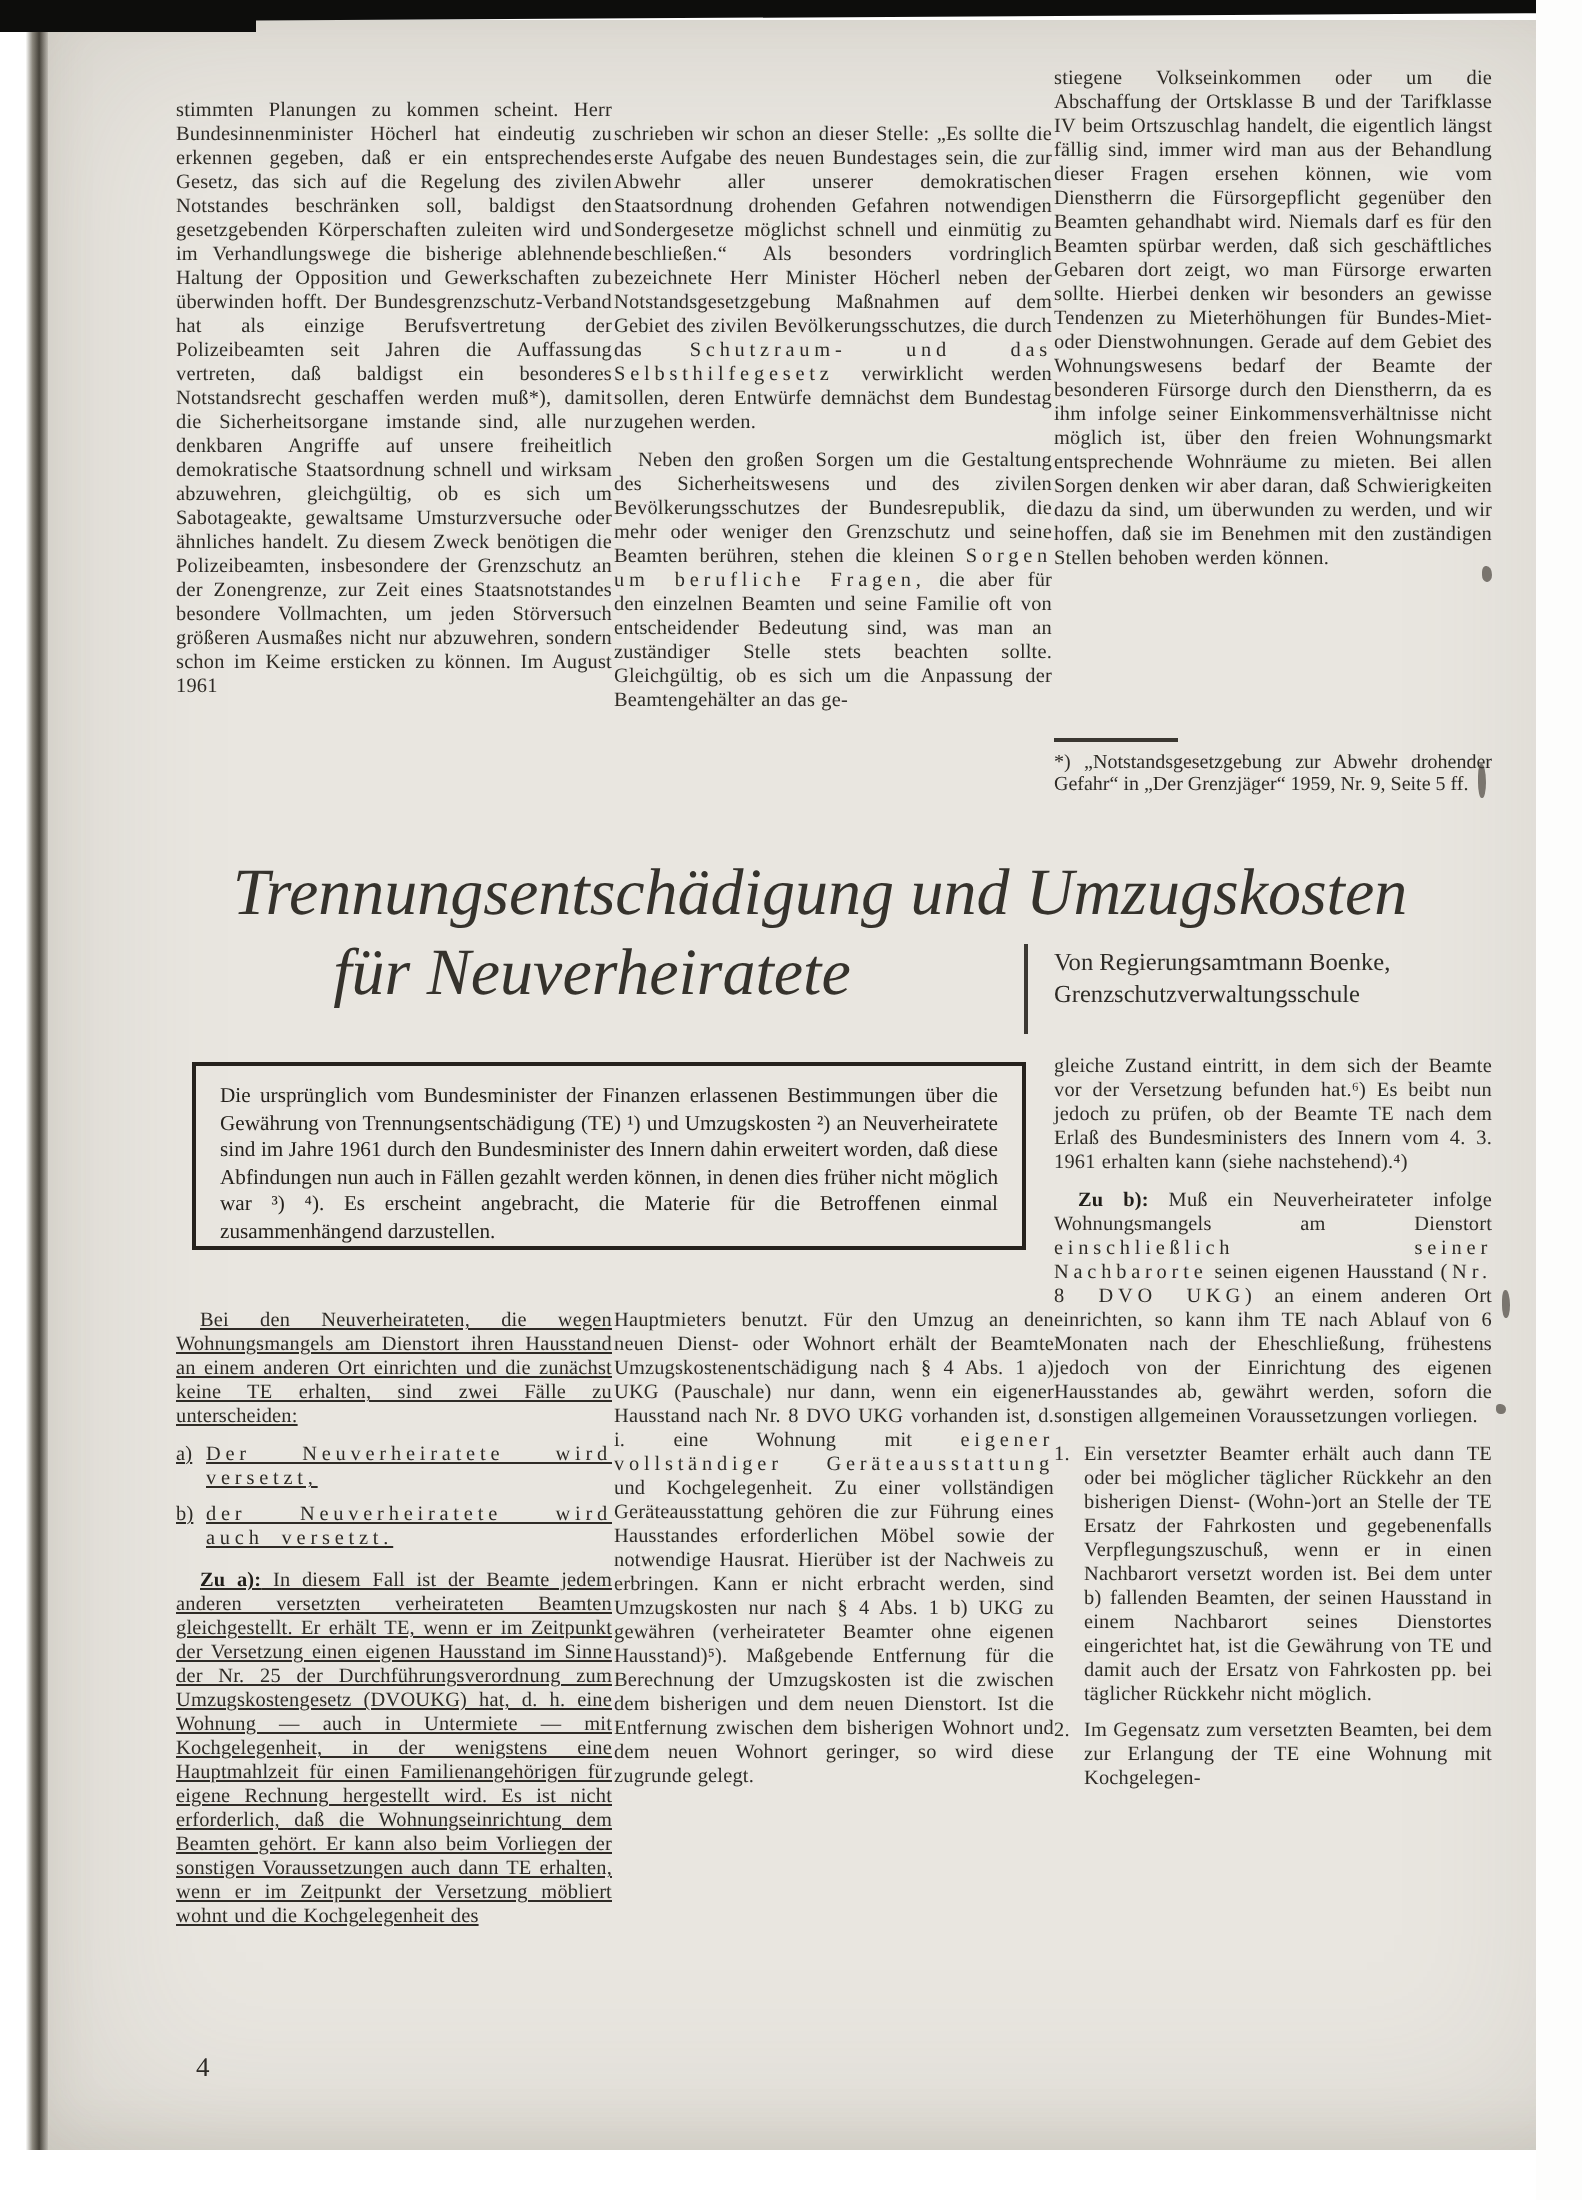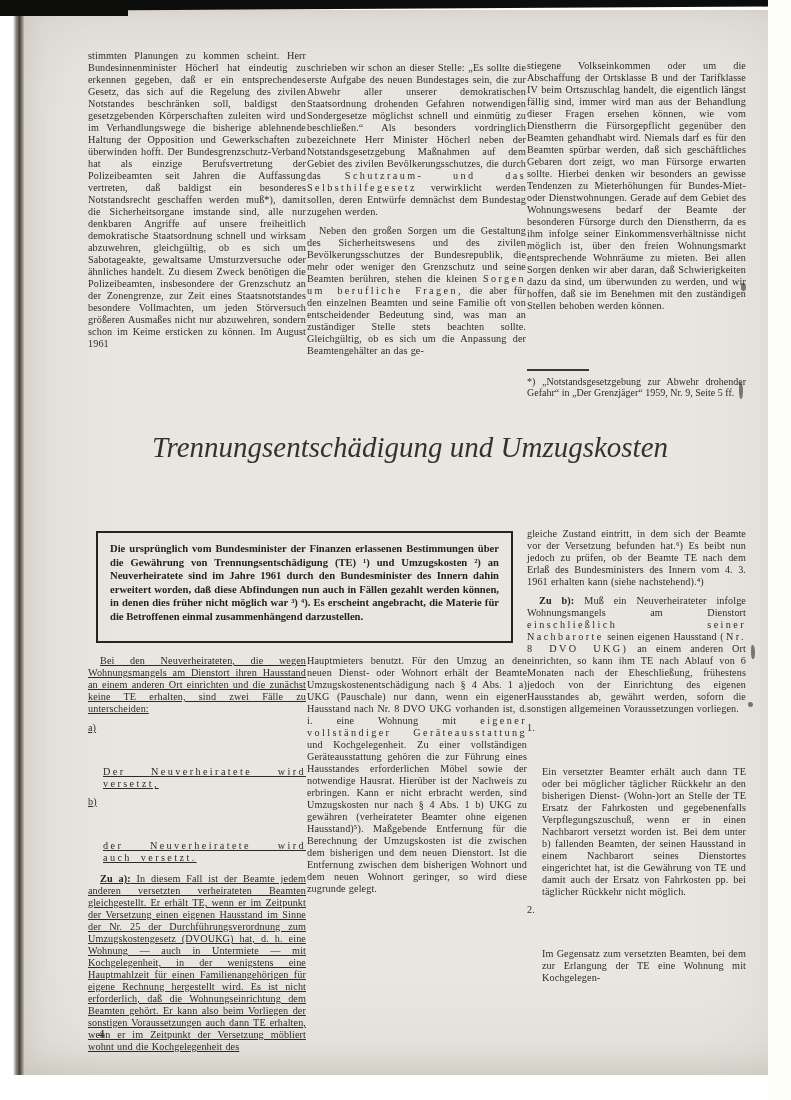--- a/index.html
+++ b/index.html
@@ -27,34 +27,34 @@
   .col { position: absolute; text-align: justify; font-size: 10.2px; line-height: 12px;
          color: #2e2b26; letter-spacing: .1px; word-spacing: .5px; }
   .col p { margin: 0 0 7px 0; }
   .col p:last-child { margin-bottom: 0; }
   .ind { text-indent: 12px; }
   .sp { letter-spacing: 2.4px; word-spacing: 4px; }
   .lead { font-weight: bold; color: #211e19; }
 
   .li { display: flex; margin: 0 0 6px 0; }
   .li .marker { flex: none; width: 15px; }
-  .li .body { flex: 1; text-align: justify; margin-top: 44px; }
+  .li .body { flex: 1; text-align: justify; }
 
   
   .headline-1 { position: absolute; left: 80px; top: 429px; width: 660px; text-align: center;
-                font-style: italic; font-size: 29px; line-height: 36px; color: #35322c; }
+                font-style: italic; font-size: 33px; line-height: 36px; color: #35322c; }
   .headline-row { position: absolute; left: 80px; top: 467px; width: 680px; display: flex; align-items: flex-start; }
   .headline-2 { width: 432px; text-align: center; font-style: italic; font-size: 33px; line-height: 40px; color: #35322c; }
   .byline-divider { width: 2px; height: 45px; background: #3c3933; margin-top: 5px; flex: none; }
   .byline { padding: 7px 0 0 13px; font-size: 12.3px; line-height: 15.5px; color: #2e2b26; }
 
   
   .sumbox { position: absolute; left: 96px; top: 531px; width: 417px;
-            border: 2.5px solid #26221d; padding: 9px 12px 18px 12px;
-            font-weight: bold; font-size: 10.6px; line-height: 13.5px;
+            border: 2.5px solid #26221d; padding: 9px 12px 0 12px;
+            font-weight: normal; font-size: 10.6px; line-height: 13.5px;
             text-align: justify; color: #26221d; }
 
   
   .fn-rule { position: absolute; left: 527px; top: 369px; width: 62px; height: 2px; background: #3a3731; }
   .fn { position: absolute; left: 527px; top: 377px; width: 219px; font-size: 10px; line-height: 10.6px;
         text-align: justify; color: #2e2b26; }
 
   .page-number { position: absolute; left: 98px; top: 1026px; font-size: 13.5px; color: #2e2b26; }
 </style>
 </head>
@@ -73,28 +73,36 @@
 
   <div class="col" style="left:88px; top:50px; width:218px;">
     <p><span>stimmten Planungen zu kommen scheint. Herr Bundesinnenminister Höcherl hat eindeutig zu erkennen gegeben, daß er ein entsprechendes Gesetz, das sich auf die Regelung des zivilen Notstandes beschränken soll, baldigst den gesetzgebenden Körperschaften zuleiten wird und im Verhandlungswege die bisherige ablehnende Haltung der Opposition und Gewerkschaften zu überwinden hofft. Der Bundesgrenzschutz-Verband hat als einzige Berufsvertretung der Polizeibeamten seit Jahren die Auffassung vertreten, daß baldigst ein besonderes Notstandsrecht geschaffen werden muß*), damit die Sicherheitsorgane imstande sind, alle nur denkbaren Angriffe auf unsere freiheitlich demokratische Staatsordnung schnell und wirksam abzuwehren, gleichgültig, ob es sich um Sabotageakte, gewaltsame Umsturzversuche oder ähnliches handelt. Zu diesem Zweck benötigen die Polizeibeamten, insbesondere der Grenzschutz an der Zonengrenze, zur Zeit eines Staatsnotstandes besondere Vollmachten, um jeden Störversuch größeren Ausmaßes nicht nur abzuwehren, sondern schon im Keime ersticken zu können. Im August 1961</span></p>
   </div>
 
   <div class="col" style="left:307px; top:62px; width:219px;">
     <p><span>schrieben wir schon an dieser Stelle: „Es sollte die erste Aufgabe des neuen Bundestages sein, die zur Abwehr aller unserer demokratischen Staatsordnung drohenden Gefahren notwendigen Sondergesetze möglichst schnell und einmütig zu beschließen.“ Als besonders vordringlich bezeichnete Herr Minister Höcherl neben der Notstandsgesetzgebung Maßnahmen auf dem Gebiet des zivilen Bevölkerungsschutzes, die durch das </span><span class="sp">Schutzraum- und das Selbsthilfegesetz</span><span> verwirklicht werden sollen, deren Entwürfe demnächst dem Bundestag zugehen werden.</span></p>
     <p class="ind"><span>Neben den großen Sorgen um die Gestaltung des Sicherheitswesens und des zivilen Bevölkerungsschutzes der Bundesrepublik, die mehr oder weniger den Grenzschutz und seine Beamten berühren, stehen die kleinen </span><span class="sp">Sorgen um berufliche Fragen,</span><span> die aber für den einzelnen Beamten und seine Familie oft von entscheidender Bedeutung sind, was man an zuständiger Stelle stets beachten sollte. Gleichgültig, ob es sich um die Anpassung der Beamtengehälter an das ge-</span></p>
   </div>
 
-  <div class="col" style="left:527px; top:60px; width:219px;">
+  <div class="col" style="left:527px; top:34px; width:219px;">
     <p><span>stiegene Volkseinkommen oder um die Abschaffung der Ortsklasse B und der Tarifklasse IV beim Ortszuschlag handelt, die eigentlich längst fällig sind, immer wird man aus der Behandlung dieser Fragen ersehen können, wie vom Dienstherrn die Fürsorgepflicht gegenüber den Beamten gehandhabt wird. Niemals darf es für den Beamten spürbar werden, daß sich geschäftliches Gebaren dort zeigt, wo man Fürsorge erwarten sollte. Hierbei denken wir besonders an gewisse Tendenzen zu Mieterhöhungen für Bundes-Miet- oder Dienstwohnungen. Gerade auf dem Gebiet des Wohnungswesens bedarf der Beamte der besonderen Fürsorge durch den Dienstherrn, da es ihm infolge seiner Einkommensverhältnisse nicht möglich ist, über den freien Wohnungsmarkt entsprechende Wohnräume zu mieten. Bei allen Sorgen denken wir aber daran, daß Schwierigkeiten dazu da sind, um überwunden zu werden, und wir hoffen, daß sie im Benehmen mit den zuständigen Stellen behoben werden können.</span></p>
   </div>
 
   <div class="fn-rule"></div>
   <div class="fn"><span>*) „Notstandsgesetzgebung zur Abwehr drohender Gefahr“ in „Der Grenzjäger“ 1959, Nr. 9, Seite 5 ff.</span></div>
 
   <div class="headline-1">Trennungsentschädigung und Umzugskosten</div>
+  <div class="headline-row">
+    <div class="headline-2">für Neuverheiratete</div>
+    <div class="byline-divider"></div>
+    <div class="byline">
+      <div>Von Regierungsamtmann Boenke,</div>
+      <div>Grenzschutzverwaltungsschule</div>
+    </div>
+  </div>
 
   <div class="sumbox">
     <span>Die ursprünglich vom Bundesminister der Finanzen erlassenen Bestimmungen über die Gewährung von Trennungsentschädigung (TE) ¹) und Umzugskosten ²) an Neuverheiratete sind im Jahre 1961 durch den Bundesminister des Innern dahin erweitert worden, daß diese Abfindungen nun auch in Fällen gezahlt werden können, in denen dies früher nicht möglich war ³) ⁴). Es erscheint angebracht, die Materie für die Betroffenen einmal zusammenhängend darzustellen.</span>
   </div>
 
   <div class="col" style="left:527px; top:528px; width:219px;">
     <p><span>gleiche Zustand eintritt, in dem sich der Beamte vor der Versetzung befunden hat.⁶) Es beibt nun jedoch zu prüfen, ob der Beamte TE nach dem Erlaß des Bundesministers des Innern vom 4. 3. 1961 erhalten kann (siehe nachstehend).⁴)</span></p>
     <p class="ind"><span class="lead">Zu b):</span><span> Muß ein Neuverheirateter infolge Wohnungsmangels am Dienstort </span><span class="sp">einschließlich seiner Nachbarorte</span><span> seinen eigenen Hausstand </span><span class="sp">(Nr. 8 DVO UKG)</span><span> an einem anderen Ort einrichten, so kann ihm TE nach Ablauf von 6 Monaten nach der Eheschließung, frühestens jedoch von der Einrichtung des eigenen Hausstandes ab, gewährt werden, soforn die sonstigen allgemeinen Voraussetzungen vorliegen.</span></p>
     <div class="li">
       <span class="marker">1.</span>

